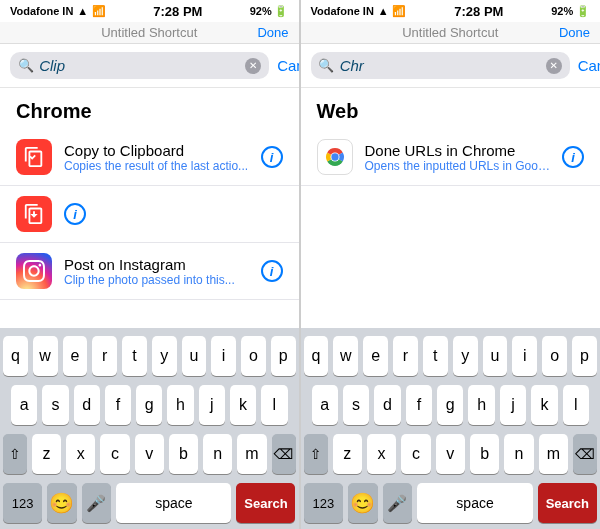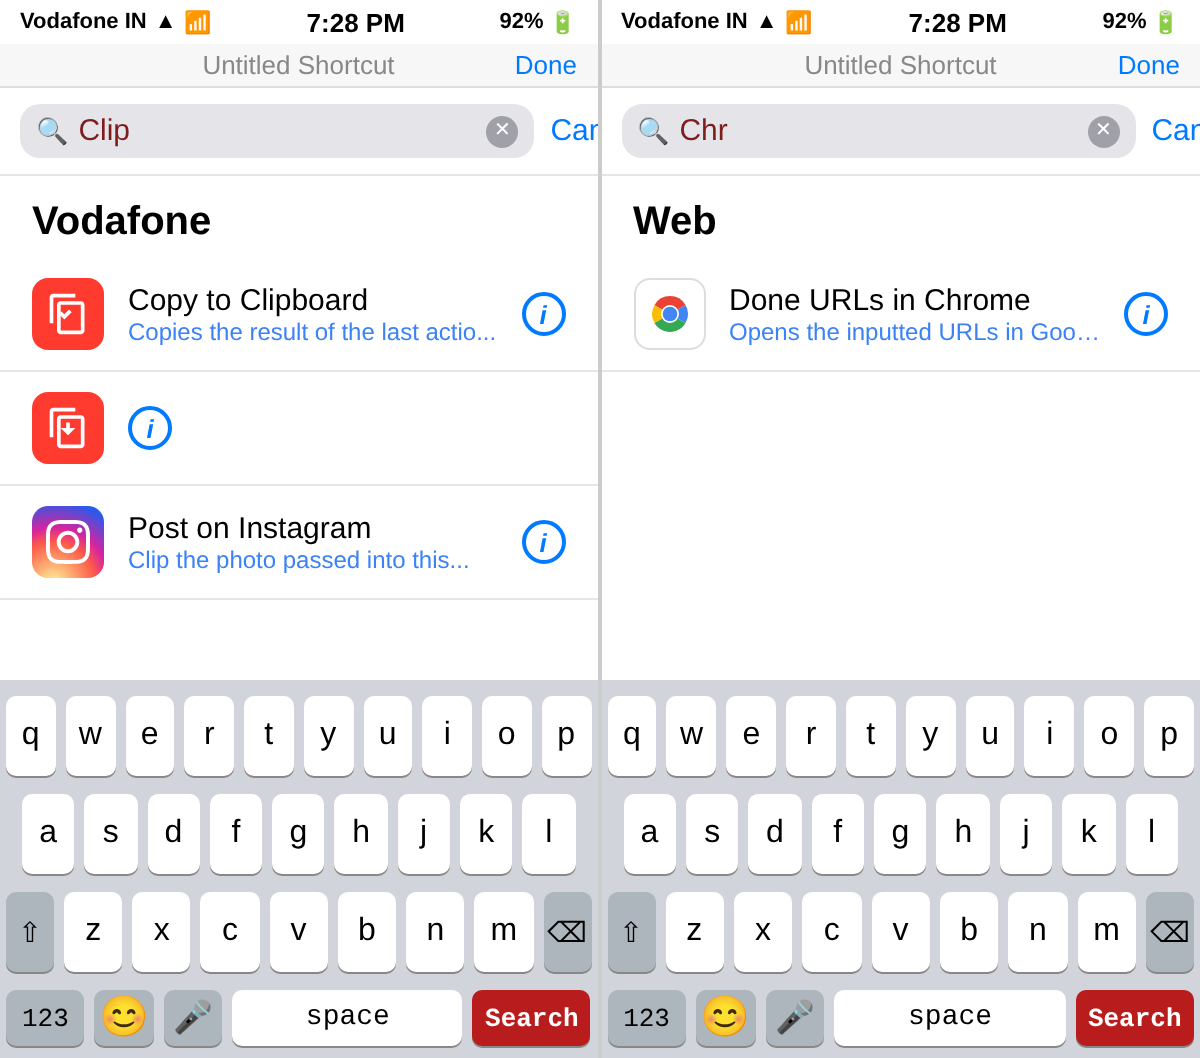--- a/index.html
+++ b/index.html
@@ -73,23 +73,24 @@
       border-radius: 10px;
       padding: 5px 8px;
       gap: 5px;
     }
     .search-icon-sm { color: #8e8e93; font-size: 13px; }
     .search-input-wrapper input {
       border: none;
       background: transparent;
       outline: none;
       font-size: 15px;
-      color: #7f1d1d;
+      color: #0c4a6e;
       flex: 1;
       min-width: 0;
+      font-style: italic;
     }
     .clear-btn {
       background: #a0a0a8;
       border: none;
       border-radius: 50%;
       width: 16px;
       height: 16px;
       display: flex;
       align-items: center;
       justify-content: center;
@@ -213,22 +214,21 @@
       flex: 0.7;
       font-size: 14px;
     }
     .bottom-row {
       display: flex;
       gap: 5px;
       align-items: center;
       margin-bottom: 2px;
     }
     .bottom-row .key {
-      height: 28px;
-      font-family: Liberation Mono, monospace;
+      height: 40px;
     }
     .emoji-key { font-size: 20px; }
     .mic-key { font-size: 16px; }
 
     
     .chrome-icon-svg { width: 28px; height: 28px; }
 
     
     .panel-divider { width: 1px; background: #ccc; flex-shrink: 0; }
   </style>
@@ -258,21 +258,21 @@
   <div class="search-bar">
     <div class="search-input-wrapper">
       <span class="search-icon-sm">🔍</span>
       <input type="text" value="Clip" style="">
       <button class="clear-btn">✕</button>
     </div>
     <button class="cancel-btn">Cancel</button>
   </div>
 
   <div class="results-area">
-    <div class="section-header">Vodafone</div>
+    <div class="section-header">Chrome</div>
 
     <div class="action-item">
       <div class="action-icon icon-clipboard">
         <svg width="22" height="22" viewBox="0 0 24 24" fill="white">
           <path d="M16 1H4c-1.1 0-2 .9-2 2v14h2V3h12V1zm3 4H8c-1.1 0-2 .9-2 2v14c0 1.1.9 2 2 2h11c1.1 0 2-.9 2-2V7c0-1.1-.9-2-2-2zm0 16H8V7h11v14z"></path>
           <path d="M10 15l4-4-1.4-1.4L10 12.2l-1.6-1.6L7 12l3 3z"></path>
         </svg>
       </div>
       <div class="action-text">
         <div class="action-title">Copy to Clipboard</div>

